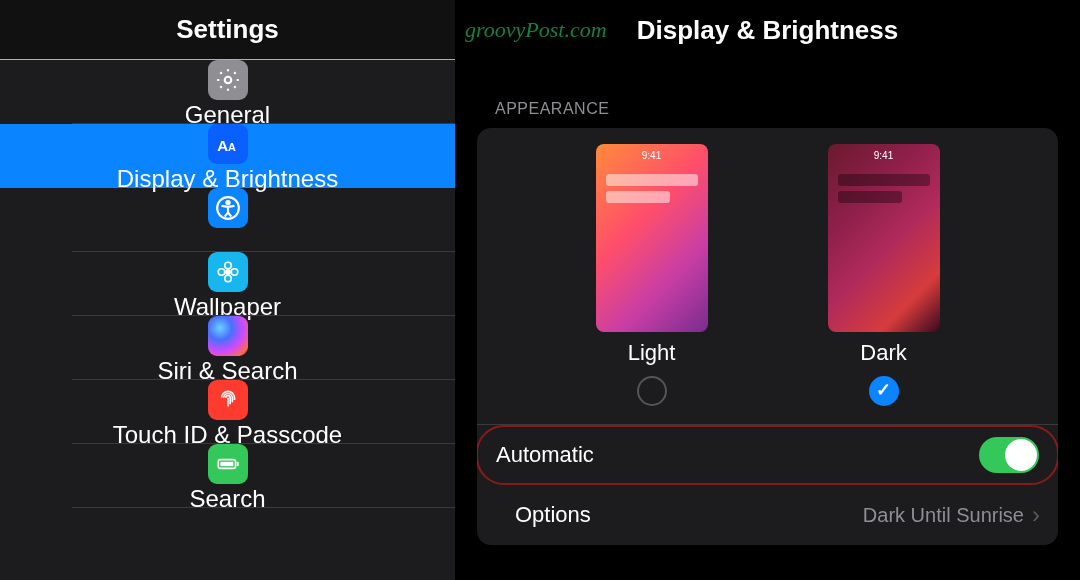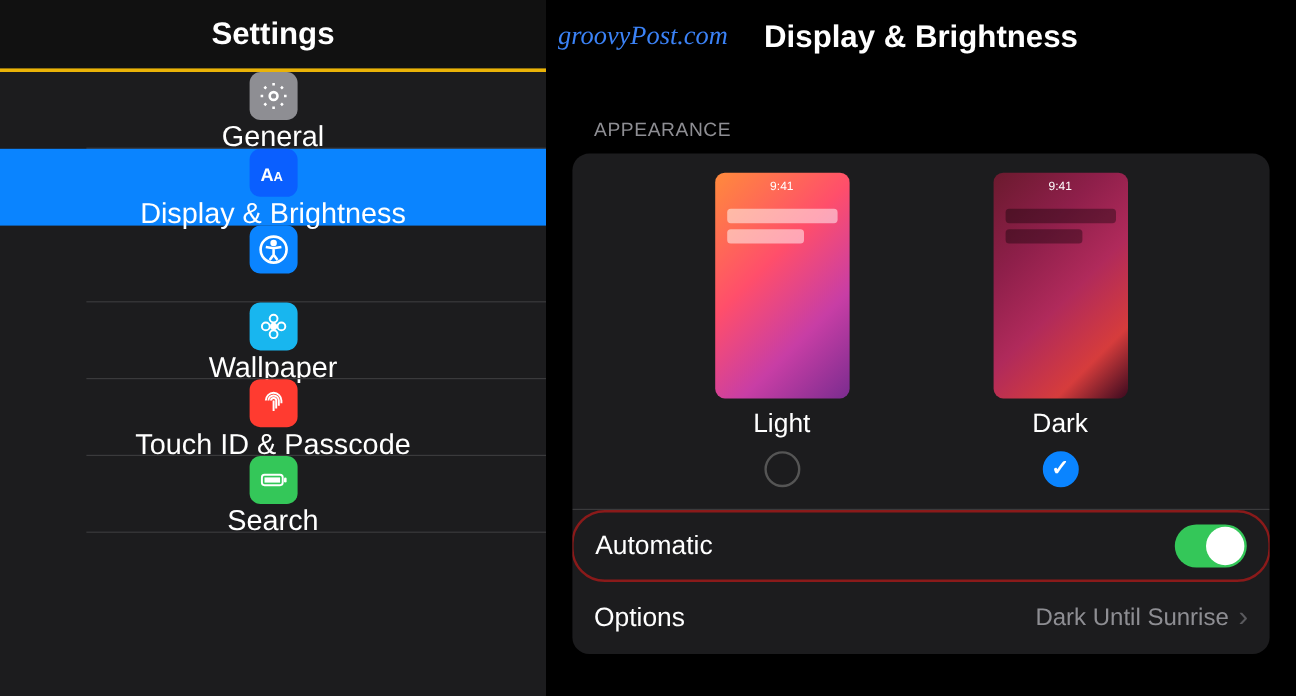--- a/index.html
+++ b/index.html
@@ -14,21 +14,21 @@
     }
     .sidebar {
       width: 455px;
       height: 100%;
       background: #000;
       display: flex;
       flex-direction: column;
     }
     .sidebar-header {
       height: 60px;
-      border-bottom: 3px solid #eab308;
+      border-bottom: 1px solid #eab308;
       display: flex;
       align-items: center;
       justify-content: center;
       font-size: 26px;
       font-weight: 600;
       background: #111;
     }
     .sidebar-list {
       background: #1c1c1e;
       flex: 1;
@@ -79,21 +79,21 @@
     .content-header {
       height: 60px;
       display: flex;
       align-items: center;
       position: relative;
     }
     .watermark {
       position: absolute;
       left: 10px;
       font-family: Georgia, serif;
-      color: #3b82f6;
+      color: #15803d;
       font-size: 22px;
       font-style: italic;
     }
     .content-title {
       margin: 0 auto;
       font-size: 26px;
       font-weight: 600;
     }
     .content-body {
       padding: 40px 22px 0 22px;
@@ -187,21 +187,21 @@
     }
     .row {
       display: flex;
       align-items: center;
       justify-content: space-between;
       padding: 0 18px;
       height: 60px;
       border-bottom: 1px solid #3a3a3c;
       gap: 20px;
     }
-    .row:last-child { border-bottom: none; }
+    .row:last-child { border-bottom: none; margin-left: 20px; }
     .row-label {
       font-size: 22px;
       color: #fff;
     }
     .row-value {
       font-size: 20px;
       color: #8e8e93;
       display: flex;
       align-items: center;
       gap: 8px;
@@ -284,20 +284,24 @@
             <circle cx="12" cy="12" r="2" fill="#fff"></circle>
             <circle cx="12" cy="6" r="3"></circle>
             <circle cx="12" cy="18" r="3"></circle>
             <circle cx="6" cy="12" r="3"></circle>
             <circle cx="18" cy="12" r="3"></circle>
           </svg>
       </div>
       <span class="label">Wallpaper</span>
     </div>
 
+    <div class="sidebar-item">
+      <div class="icon-box siri-gradient"></div>
+      <span class="label">Siri &amp; Search</span>
+    </div>
 
     <div class="sidebar-item">
       <div class="icon-box" style="background:#ff3b30">
         <svg viewBox="0 0 24 24" fill="none" stroke="#fff" stroke-width="1.5">
             <path d="M6 10a6 6 0 0112 0v2M8 10a4 4 0 018 0v4M10 10a2 2 0 014 0v6M12 10v8"></path>
           </svg>
       </div>
       <span class="label">Touch ID &amp; Passcode</span>
     </div>
 

